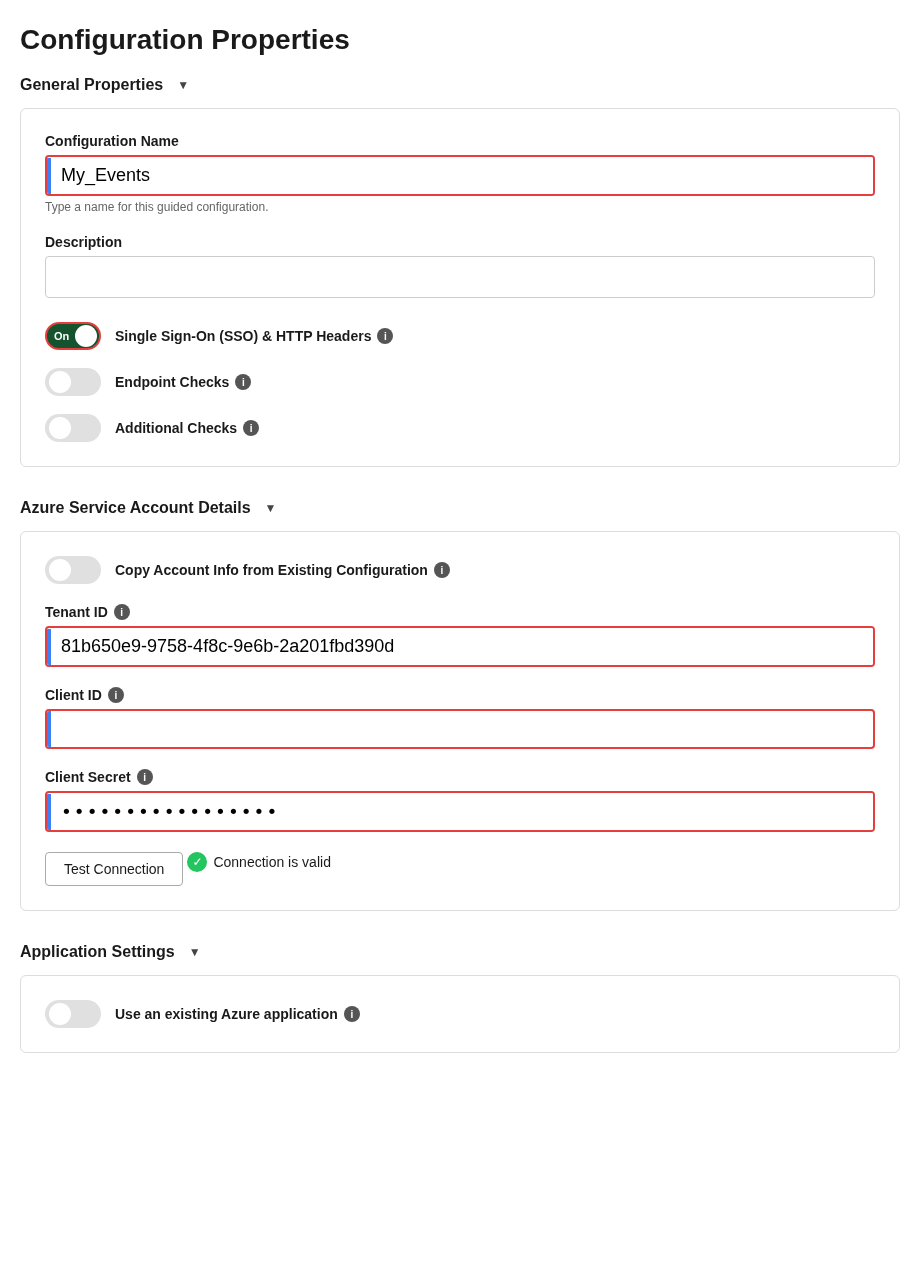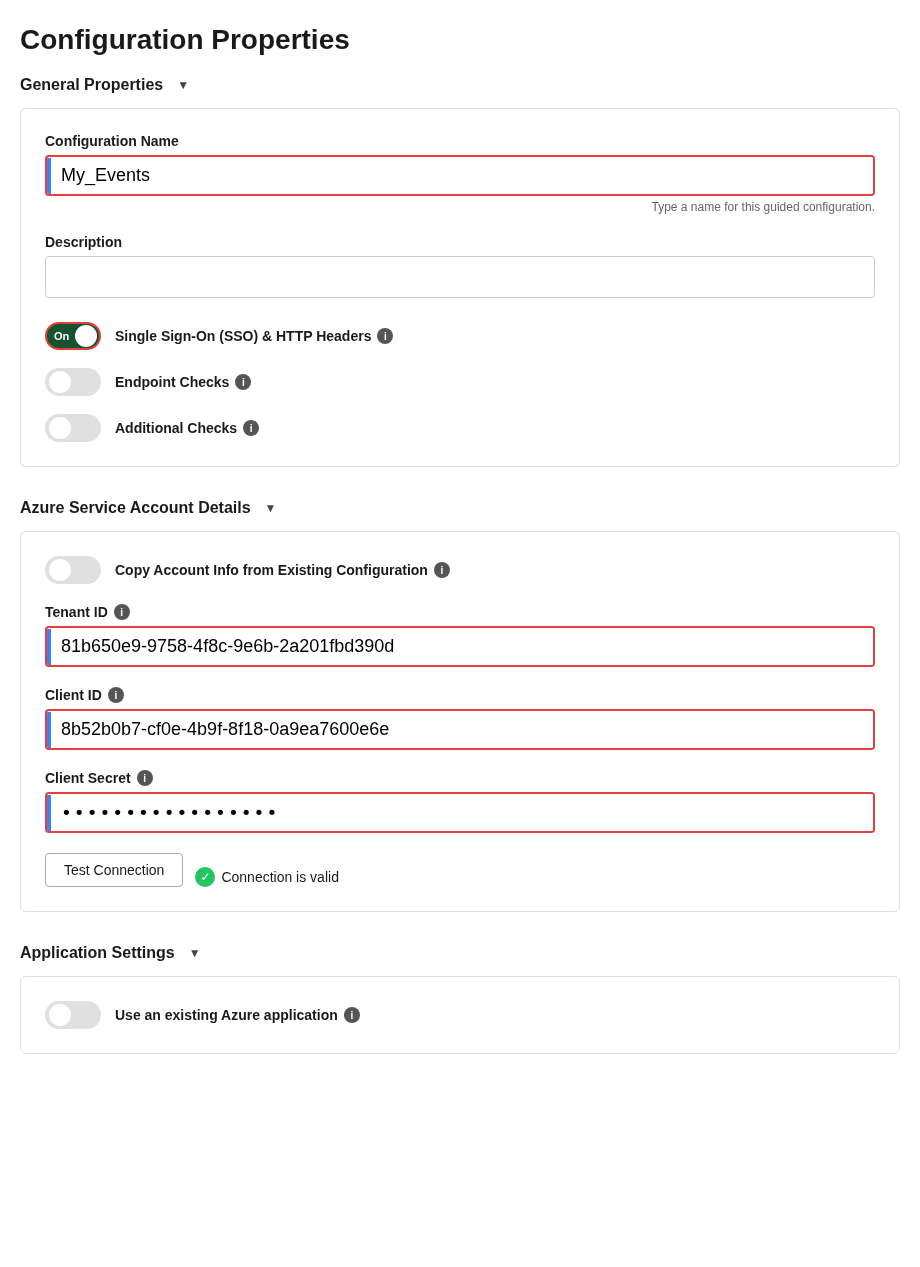--- a/index.html
+++ b/index.html
@@ -44,21 +44,20 @@
       font-weight: 700;
       margin-bottom: 6px;
       display: flex;
       align-items: center;
       gap: 6px;
     }
     .field-hint {
       font-size: 12px;
       color: #666;
       margin-top: 4px;
-      text-align: right;
     }
     .description-input {
       width: 100%;
       height: 42px;
       padding: 8px 10px;
       border: 1px solid #ccc;
       border-radius: 4px;
       font-size: 14px;
       resize: none;
       outline: none;
@@ -125,22 +124,22 @@
       border-radius: 50%;
       background: #555;
       color: #fff;
       font-size: 10px;
       font-weight: 700;
       cursor: pointer;
     }
     
     .test-connection-row {
       display: flex;
-      align-items: flex-end;
-      gap: 12px;
+      align-items: flex-start;
+      gap: 4px;
       margin-top: 20px;
     }
     .test-btn {
       padding: 8px 18px;
       border: 1px solid #aaa;
       border-radius: 4px;
       background: #fff;
       font-size: 14px;
       cursor: pointer;
       color: #1a1a1a;
@@ -280,21 +279,20 @@
     </div>
   </div>
 
   <div class="field-group">
     <div class="field-label">
       <span>Client ID</span>
       <span class="info-icon">i</span>
     </div>
     <div class="name-input-wrapper">
       <div class="name-input-left-bar"></div>
-      <input type="text" class="name-input" value="8b52b0b7-cf0e-4b9f-8f18-0a9ea7600e6e" style="">
     </div>
   </div>
 
   <div class="field-group">
     <div class="field-label">
       <span>Client Secret</span>
       <span class="info-icon">i</span>
     </div>
     <div class="name-input-wrapper">
       <div class="name-input-left-bar"></div>

